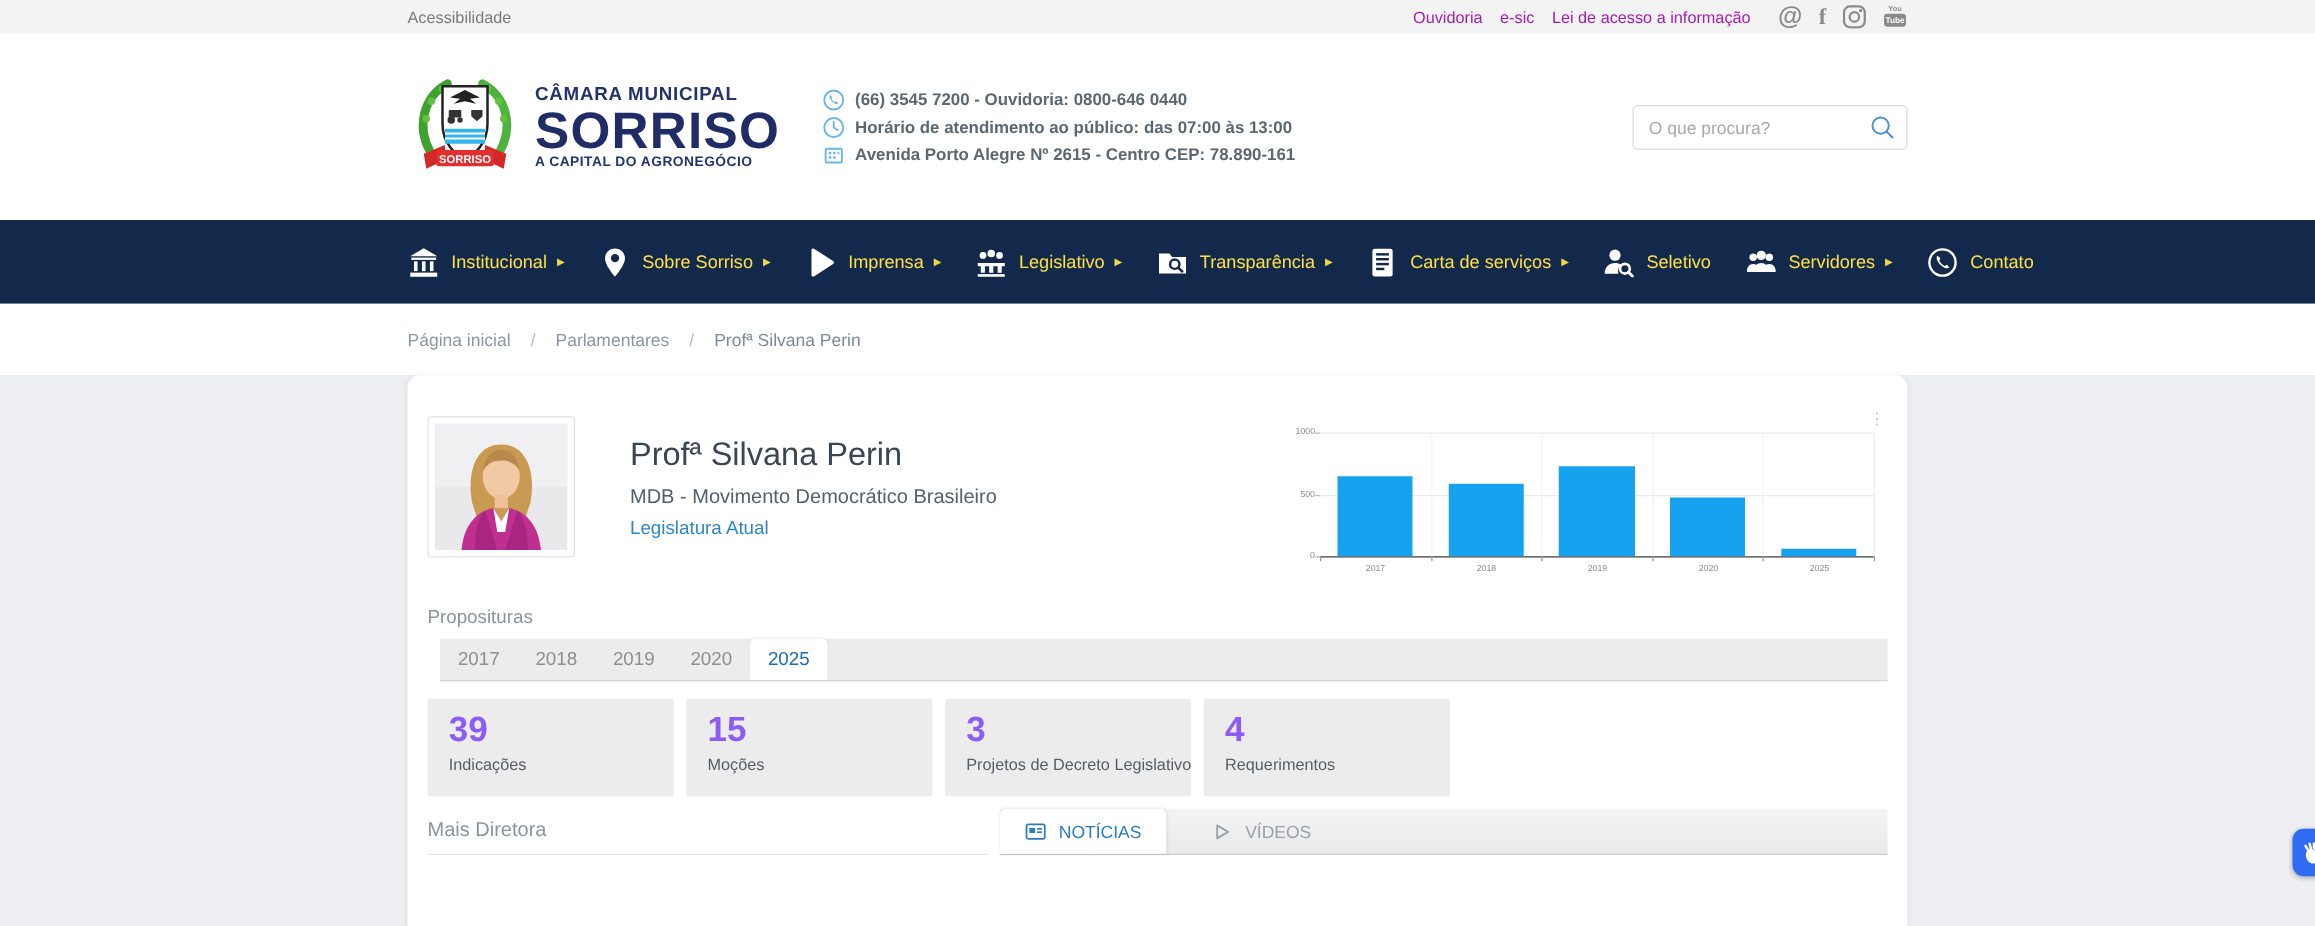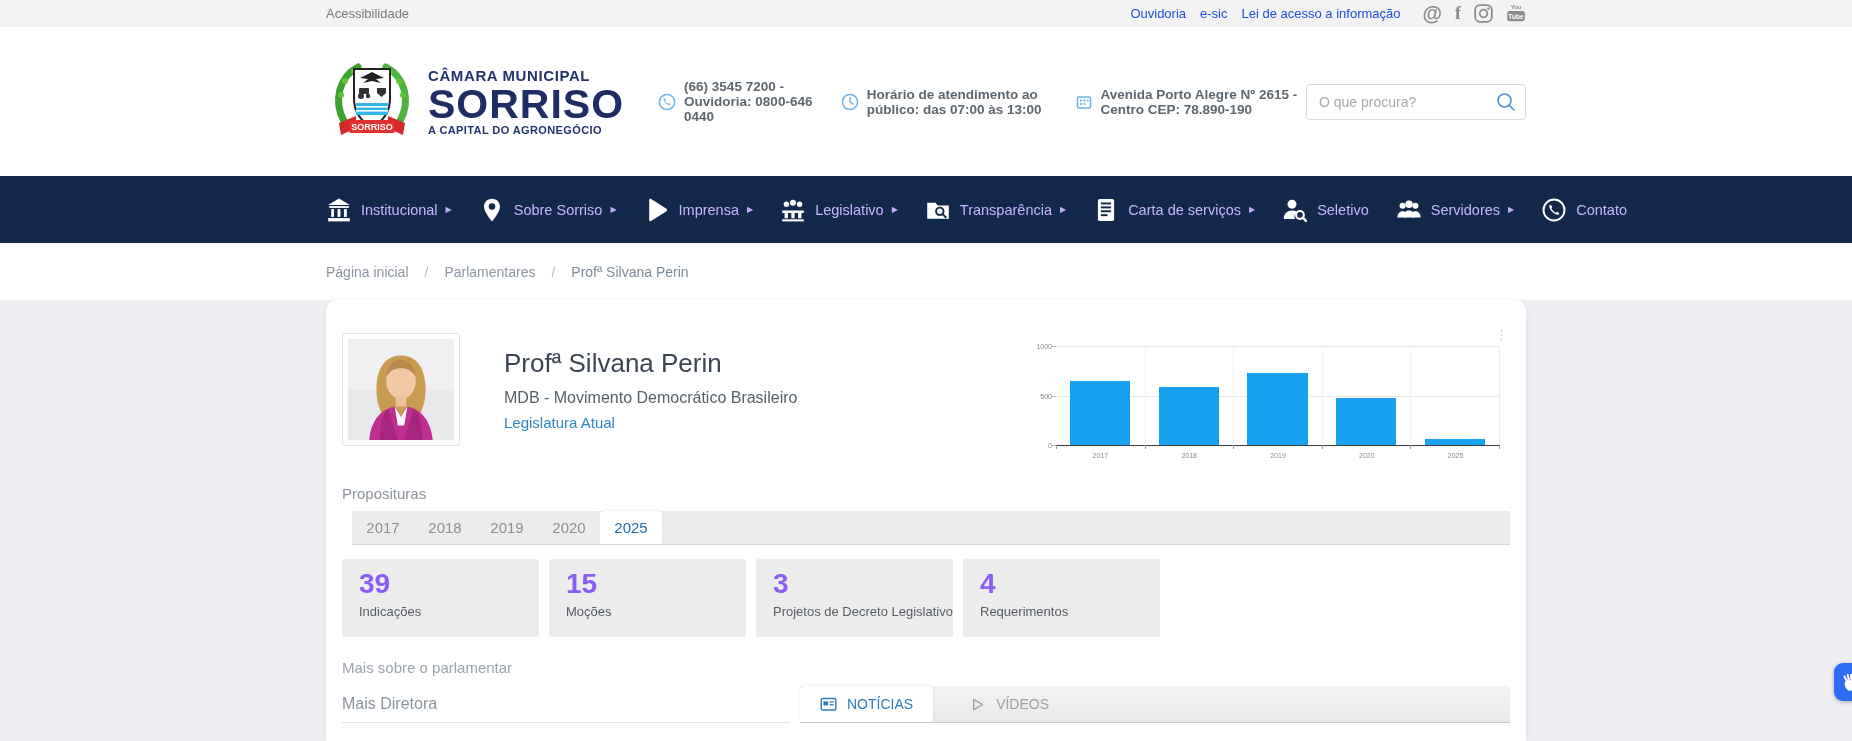--- a/index.html
+++ b/index.html
@@ -5,46 +5,46 @@
   * { margin:0; padding:0; box-sizing:border-box; }
   html,body { width:1852px; height:741px; overflow:hidden; }
   body { font-family:"Liberation Sans", sans-serif; background:#ffffff; position:relative; }
   .container { width:1200px; margin:0 auto; position:relative; }
 
   
   .topbar { height:27px; background:#f3f3f3; font-size:13px; color:#7a7a7a; }
   .topbar .container { display:flex; align-items:center; height:27px; }
   .topbar-left { color:#7a7a7a; }
   .topbar-right { margin-left:auto; display:flex; align-items:center; gap:14px; }
-  .topbar-right a { color:#1d4ed8; text-decoration:none; cursor:pointer; }
+  .topbar-right a { color:#a21caf; text-decoration:none; cursor:pointer; }
   .social { display:flex; align-items:center; gap:13px; margin-left:8px; }
   .social .sic { color:#8a8a8a; font-weight:bold; cursor:pointer; display:flex; align-items:center; height:22px; }
   .at-glyph { font-size:20px; font-weight:bold; }
   .fb-glyph { font-size:18px; font-weight:bold; font-family:"Liberation Serif", serif; }
 
   
   .header { height:149px; background:#ffffff; }
   .header .container { display:flex; align-items:center; height:149px; }
   .logo { display:flex; align-items:center; cursor:pointer; }
   .logo-text { margin-left:10px; color:#22336e; }
   .logo-line1 { font-size:15px; font-weight:bold; letter-spacing:0.6px; }
   .logo-line2 { font-size:41px; font-weight:bold; letter-spacing:1px; line-height:40px; color:#1f2c66; }
   .logo-line3 { font-size:11px; font-weight:bold; letter-spacing:0.4px; }
-  .contact { margin-left:34px; display:flex; gap:4px; }
+  .contact { margin-left:34px; display:flex; flex-direction:column; gap:4px; }
   .contact-row { display:flex; align-items:center; font-size:13.5px; color:#5d6770; font-weight:bold; }
   .contact-row .cic { width:18px; height:18px; margin-right:8px; flex:0 0 18px; }
   .searchbox { margin-left:auto; position:relative; }
   .searchbox input { width:220px; height:36px; border:1px solid #dcdcdc; border-radius:4px; padding:0 36px 0 12px; font-size:14px; color:#666; outline:none; font-family:"Liberation Sans", sans-serif; }
   .searchbox input::placeholder { color:#a9a9a9; }
   .search-ic { position:absolute; right:9px; top:7px; width:22px; height:22px; cursor:pointer; }
 
   
   .navbar { height:67px; background:#13294b; }
   .navbar .container { display:flex; align-items:center; height:67px; gap:27px; }
-  .nav-item { display:flex; align-items:center; gap:9px; color:#c4b5fd; font-size:14.5px; cursor:pointer; text-decoration:none; white-space:nowrap; }
+  .nav-item { display:flex; align-items:center; gap:9px; color:#fde047; font-size:14.5px; cursor:pointer; text-decoration:none; white-space:nowrap; }
   .nav-ic { width:26px; height:26px; display:flex; align-items:center; justify-content:center; }
   .nav-ic svg { width:24px; height:24px; }
   .caret { font-size:8px; margin-left:-1px; opacity:0.95; }
 
   
   .breadcrumb-strip { height:57px; background:#ffffff; }
   .breadcrumb { display:flex; align-items:center; height:57px; gap:16px; font-size:14px; }
   .breadcrumb a { color:#8a97a3; text-decoration:none; cursor:pointer; }
   .bc-sep { color:#b4bcc4; }
   .bc-current { color:#7c8a96; }
@@ -187,21 +187,21 @@
         <span class="cic">
           <svg viewBox="0 0 18 18" width="18" height="18">
               <rect x="2.5" y="4" width="13" height="11" rx="1" fill="none" stroke="#6cb7e6" stroke-width="1.5"></rect>
               <rect x="5" y="6.5" width="2" height="2" fill="#6cb7e6"></rect>
               <rect x="8.5" y="6.5" width="2" height="2" fill="#6cb7e6"></rect>
               <rect x="12" y="6.5" width="1.5" height="2" fill="#6cb7e6"></rect>
               <rect x="5" y="10" width="2" height="2" fill="#6cb7e6"></rect>
               <rect x="8.5" y="10" width="2" height="2" fill="#6cb7e6"></rect>
             </svg>
         </span>
-        <span>Avenida Porto Alegre Nº 2615 - Centro CEP: 78.890-190</span>
+        <span>Avenida Porto Alegre Nº 2615 - Centro CEP: 78.890-161</span>
       </div>
     </div>
 
     <div class="searchbox">
       <input type="text" placeholder="O que procura?" style="">
       <span class="search-ic">
         <svg viewBox="0 0 22 22" width="22" height="22">
             <circle cx="9.5" cy="9.5" r="6.5" fill="none" stroke="#4a90d9" stroke-width="1.6"></circle>
             <line x1="14.3" y1="14.3" x2="19" y2="19" stroke="#4a90d9" stroke-width="1.6" stroke-linecap="round"></line>
           </svg>
@@ -413,21 +413,20 @@
       <div class="stat-card">
         <div class="stat-num">3</div>
         <div class="stat-label">Projetos de Decreto Legislativo</div>
       </div>
       <div class="stat-card">
         <div class="stat-num">4</div>
         <div class="stat-label">Requerimentos</div>
       </div>
     </div>
 
-    <div class="more-label">Mais sobre o parlamentar</div>
 
     <div class="bottom-row">
       <div class="mesa-col">
         <span class="mesa-title">Mais Diretora</span>
       </div>
       <div class="news-strip">
         <a class="news-tab active">
           <svg viewBox="0 0 16 15">
               <rect x="0.7" y="1.5" width="14.6" height="11.5" rx="1.5" fill="none" stroke="#2a7cc0" stroke-width="1.4"></rect>
               <rect x="3" y="4.4" width="4.6" height="4" fill="#2a7cc0"></rect>

